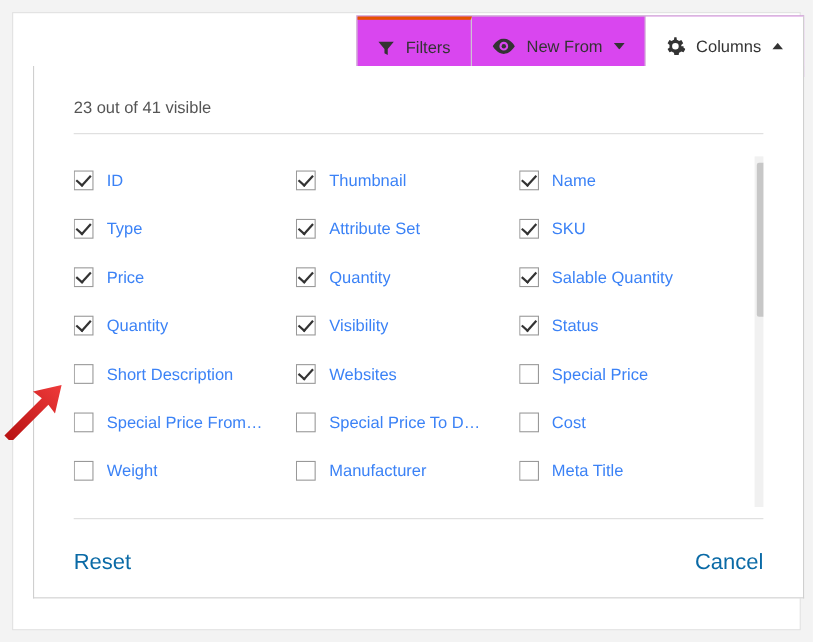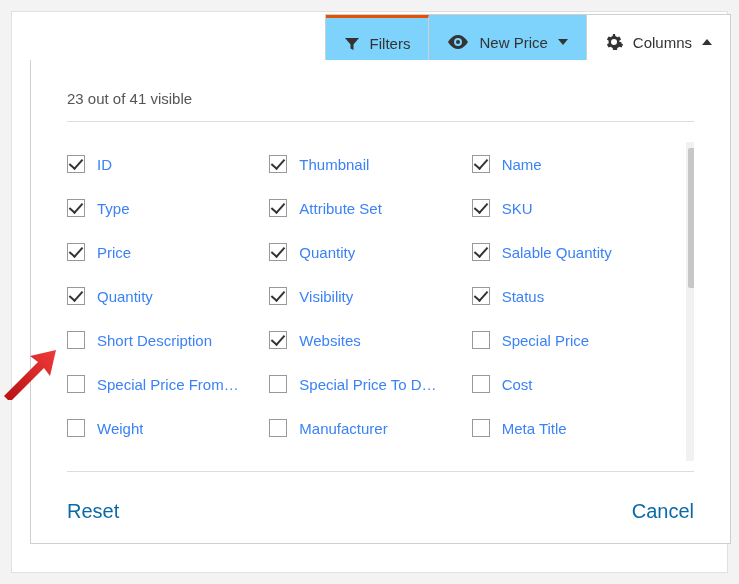--- a/index.html
+++ b/index.html
@@ -12,21 +12,21 @@
     background: #ffffff;
     border: 1px solid #e0e0e0;
   }
 
   .toolbar {
     position: absolute;
     top: 14px; right: 8px;
     display: flex;
     align-items: stretch;
     height: 56px;
-    background: #7dd3fc;
+    background: #d946ef;
     border: 1px solid #cfcfcf;
   }
   .toolbar-item {
     display: flex;
     align-items: center;
     padding: 0 18px;
     border-right: 1px solid #cfcfcf;
     color: #3a3a3a;
     font-size: 15px;
     cursor: pointer;
@@ -157,21 +157,21 @@
     </span>
     <span class="label">Filters</span>
   </div>
   <div class="toolbar-item">
     <span class="icon">
       <svg width="22" height="14" viewBox="0 0 22 14">
           <path d="M11 0C5 0 1 7 1 7s4 7 10 7 10-7 10-7S17 0 11 0zm0 11a4 4 0 110-8 4 4 0 010 8z" fill="#333"></path>
           <circle cx="11" cy="7" r="2" fill="#333"></circle>
         </svg>
     </span>
-    <span class="label">New Price</span>
+    <span class="label">New From</span>
     <span class="icon">
       <svg width="10" height="6" viewBox="0 0 10 6">
           <path d="M0 0h10L5 6z" fill="#333"></path>
         </svg>
     </span>
   </div>
   <div class="toolbar-item columns">
     <span class="icon">
       <svg width="18" height="18" viewBox="0 0 18 18">
           <path d="M9 6a3 3 0 100 6 3 3 0 000-6zm7.4 3c0 .4 0 .8-.1 1.2l1.8 1.4-1.7 3-2.1-.8c-.6.5-1.3.8-2 1.1l-.3 2.2H8l-.3-2.2c-.7-.3-1.4-.6-2-1.1l-2.1.8-1.7-3 1.8-1.4c-.1-.4-.1-.8-.1-1.2s0-.8.1-1.2L1.9 6.4l1.7-3 2.1.8c.6-.5 1.3-.8 2-1.1L8 .9h2l.3 2.2c.7.3 1.4.6 2 1.1l2.1-.8 1.7 3-1.8 1.4c.1.4.1.8.1 1.2z" fill="#333"></path>

